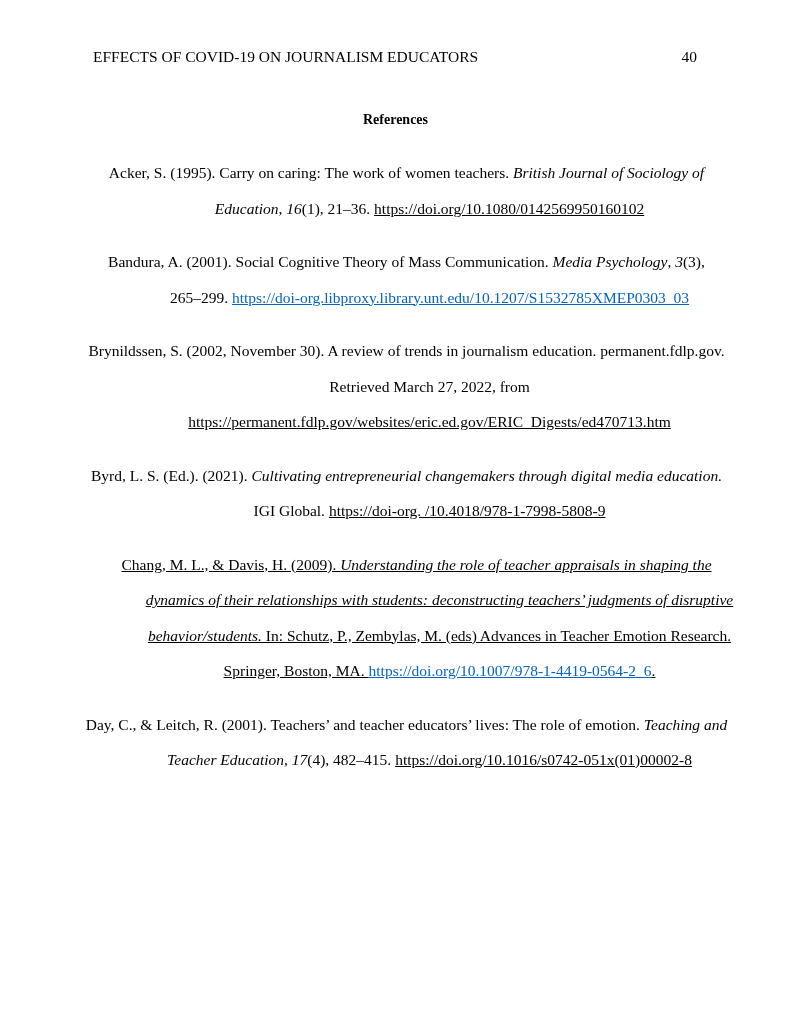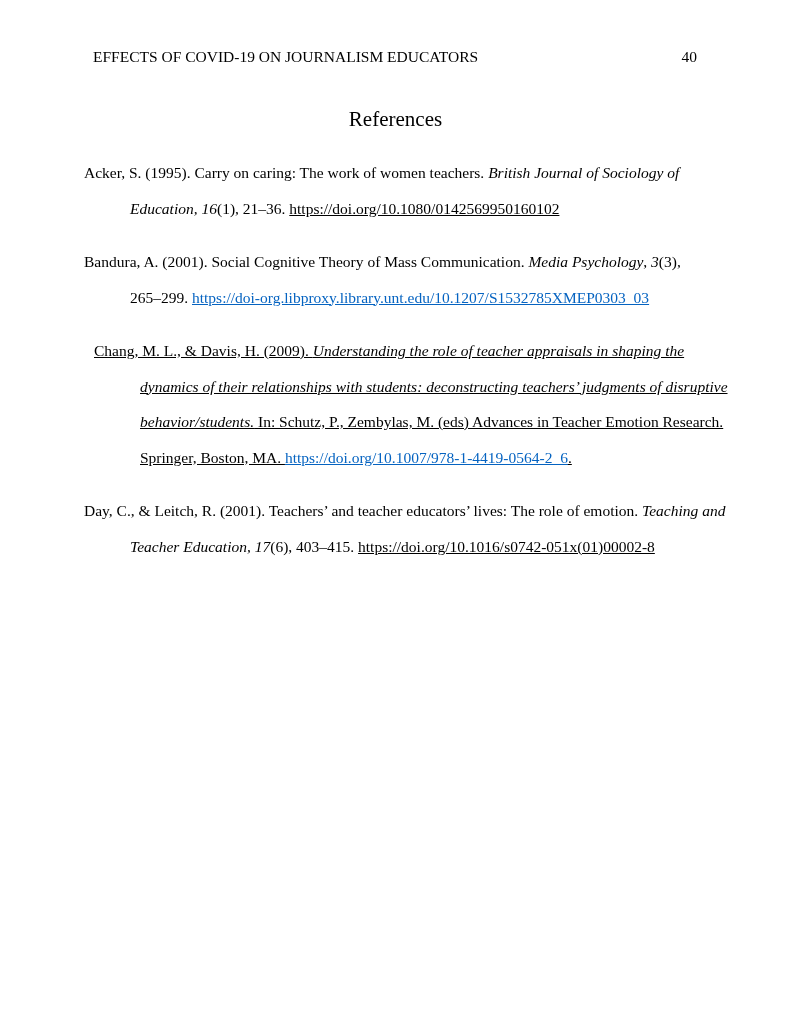--- a/index.html
+++ b/index.html
@@ -20,36 +20,36 @@
     background: #ffffff;
   }
   .page-header {
     display: flex;
     justify-content: space-between;
     align-items: flex-start;
     padding: 47px 94px 0 93px;
     line-height: 19px;
   }
   .section-title {
-    font-size: 21px;
-    font-weight: normal;
+    font-size: 14px;
+    font-weight: bold;
     text-align: center;
     margin: 44px 0 0 0;
     line-height: 19px;
   }
   .references {
     margin: 26px 0 0 84px;
     width: 645px;
   }
   .reference-entry {
     margin: 0 0 18px 0;
     line-height: 35.5px;
     padding-left: 46px;
     text-indent: -46px;
-    text-align: left;
+    text-align: center;
   }
   .reference-entry.extra-indent {
     margin-left: 10px;
     margin-right: -10px;
     text-decoration: underline;
   }
   .italic { font-style: italic; }
   .ref-link { text-decoration: underline; cursor: pointer; }
   .link-black { color: #000000; }
   .link-blue { color: var(--link-blue, #0563C1); }
@@ -61,16 +61,18 @@
   <header class="page-header">
     <span>EFFECTS OF COVID-19 ON JOURNALISM EDUCATORS</span>
     <span>40</span>
   </header>
 
   <h1 class="section-title">References</h1>
 
   <main class="references" id="references-list">
       <p class="reference-entry"><span class="roman">Acker, S. (1995). Carry on caring: The work of women teachers. </span><span class="italic">British Journal of Sociology of Education, 16</span><span class="roman">(1), 21–36. </span><a href="#" class="ref-link link-black">https://doi.org/10.1080/0142569950160102</a></p>
       <p class="reference-entry"><span class="roman">Bandura, A. (2001). Social Cognitive Theory of Mass Communication. </span><span class="italic">Media Psychology</span><span class="roman">, </span><span class="italic">3</span><span class="roman">(3), </span><br><span class="roman">265–299. </span><a href="#" class="ref-link link-blue">https://doi-org.libproxy.library.unt.edu/10.1207/S1532785XMEP0303_03</a></p>
+      <p class="reference-entry"><span class="roman">Brynildssen, S. (2002, November 30). A review of trends in journalism education. permanent.fdlp.gov. Retrieved March 27, 2022, from </span><a href="#" class="ref-link link-black">https://permanent.fdlp.gov/websites/eric.ed.gov/ERIC_Digests/ed470713.htm</a></p>
+      <p class="reference-entry"><span class="roman">Byrd, L. S. (Ed.). (2021). </span><span class="italic">Cultivating entrepreneurial changemakers through digital media education.</span><span class="roman"> IGI Global. </span><a href="#" class="ref-link link-black">https://doi-org. /10.4018/978-1-7998-5808-9</a></p>
       <p class="reference-entry extra-indent"><span class="roman">Chang, M. L., &amp; Davis, H. (2009). </span><span class="italic">Understanding the role of teacher appraisals in shaping the dynamics of their relationships with students: deconstructing teachers’ judgments of disruptive behavior/students.</span><span class="roman"> In: Schutz, P., Zembylas, M. (eds) Advances in Teacher Emotion Research. Springer, Boston, MA. </span><a href="#" class="ref-link link-blue">https://doi.org/10.1007/978-1-4419-0564-2_6</a><span class="roman">.</span></p>
-      <p class="reference-entry"><span class="roman">Day, C., &amp; Leitch, R. (2001). Teachers’ and teacher educators’ lives: The role of emotion. </span><span class="italic">Teaching and Teacher Education, 17</span><span class="roman">(6), 403–415. </span><a href="#" class="ref-link link-black">https://doi.org/10.1016/s0742-051x(01)00002-8</a></p>
+      <p class="reference-entry"><span class="roman">Day, C., &amp; Leitch, R. (2001). Teachers’ and teacher educators’ lives: The role of emotion. </span><span class="italic">Teaching and Teacher Education, 17</span><span class="roman">(4), 482–415. </span><a href="#" class="ref-link link-black">https://doi.org/10.1016/s0742-051x(01)00002-8</a></p>
     </main>
 </div>
 
 </body></html>

